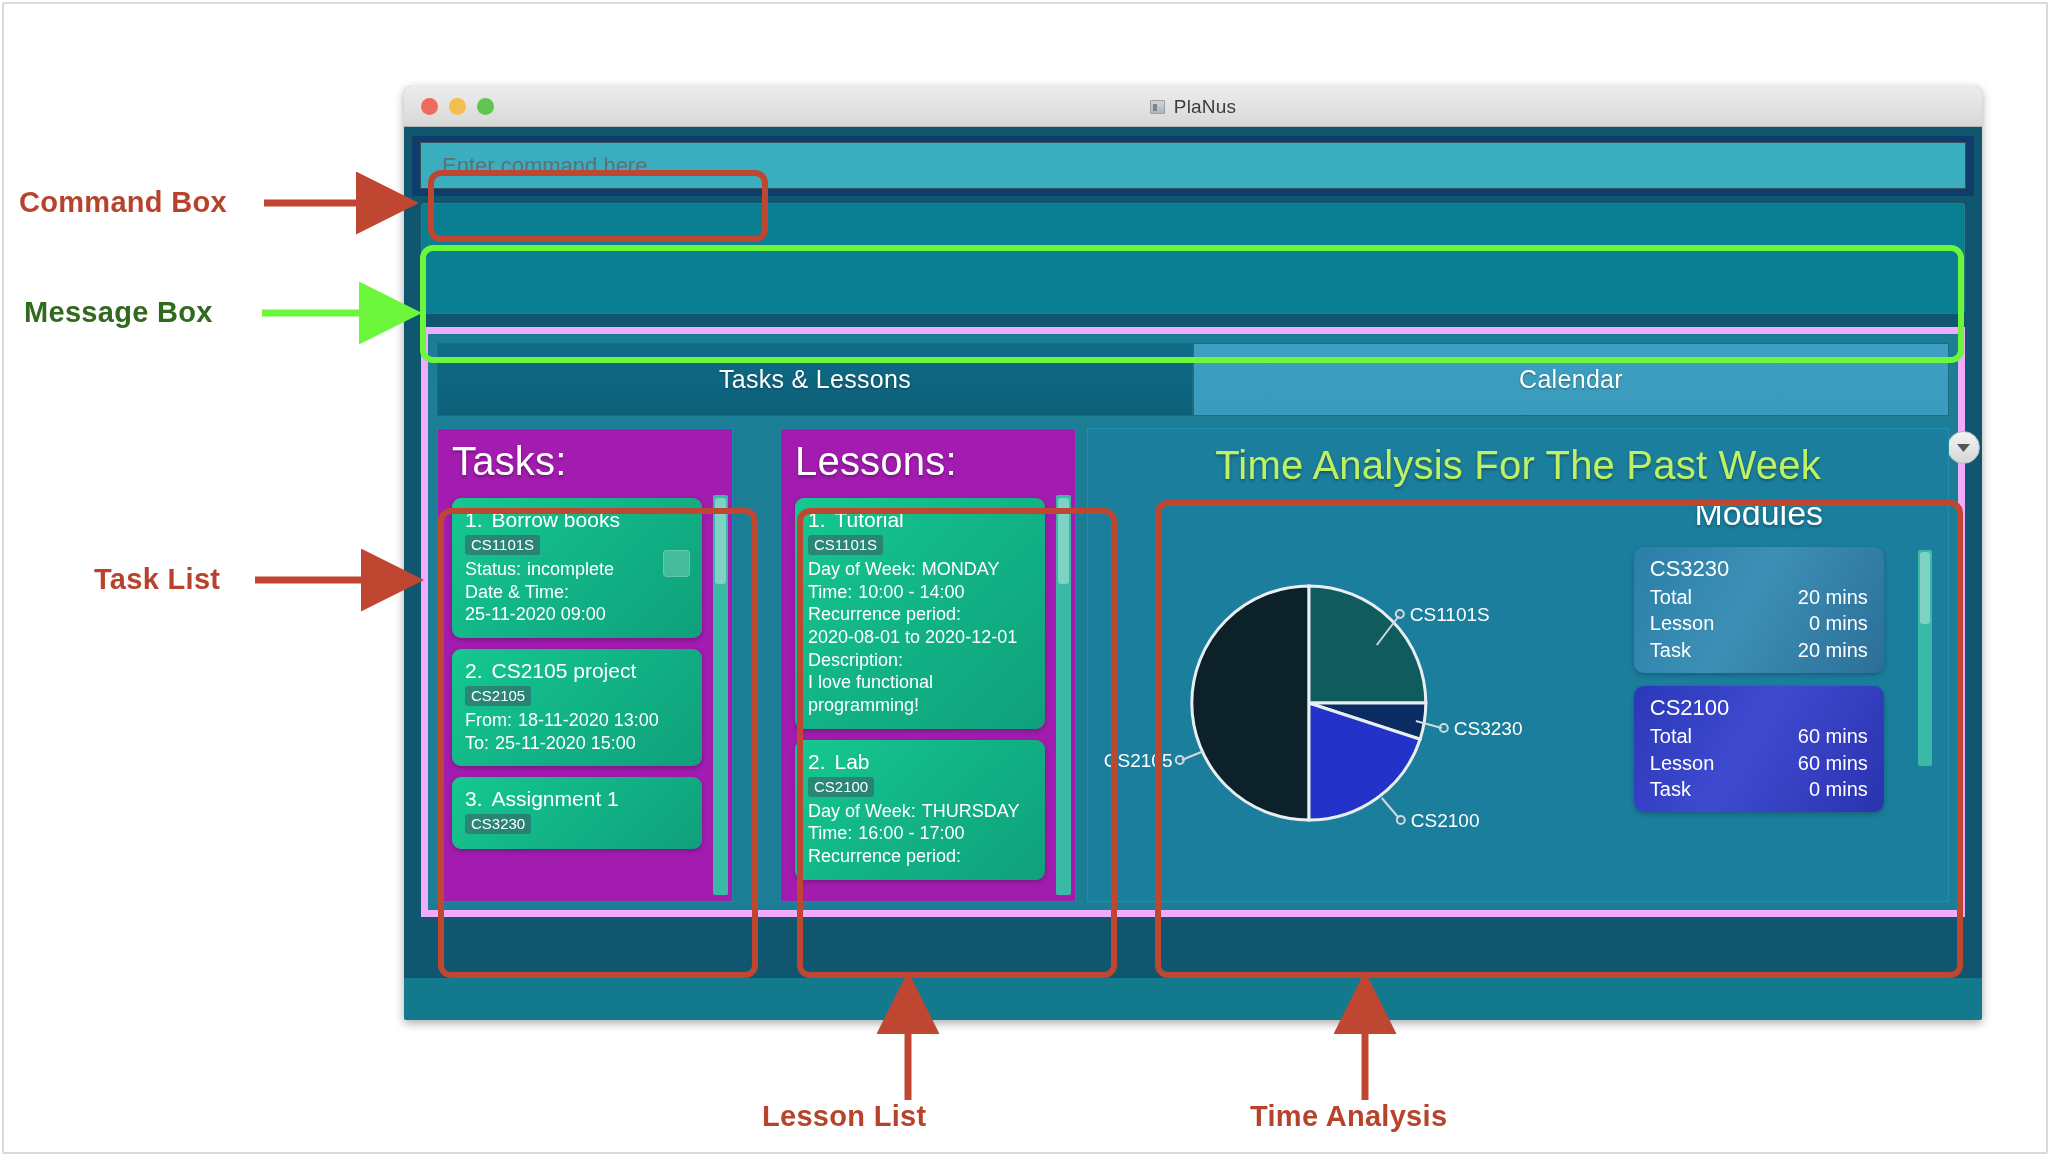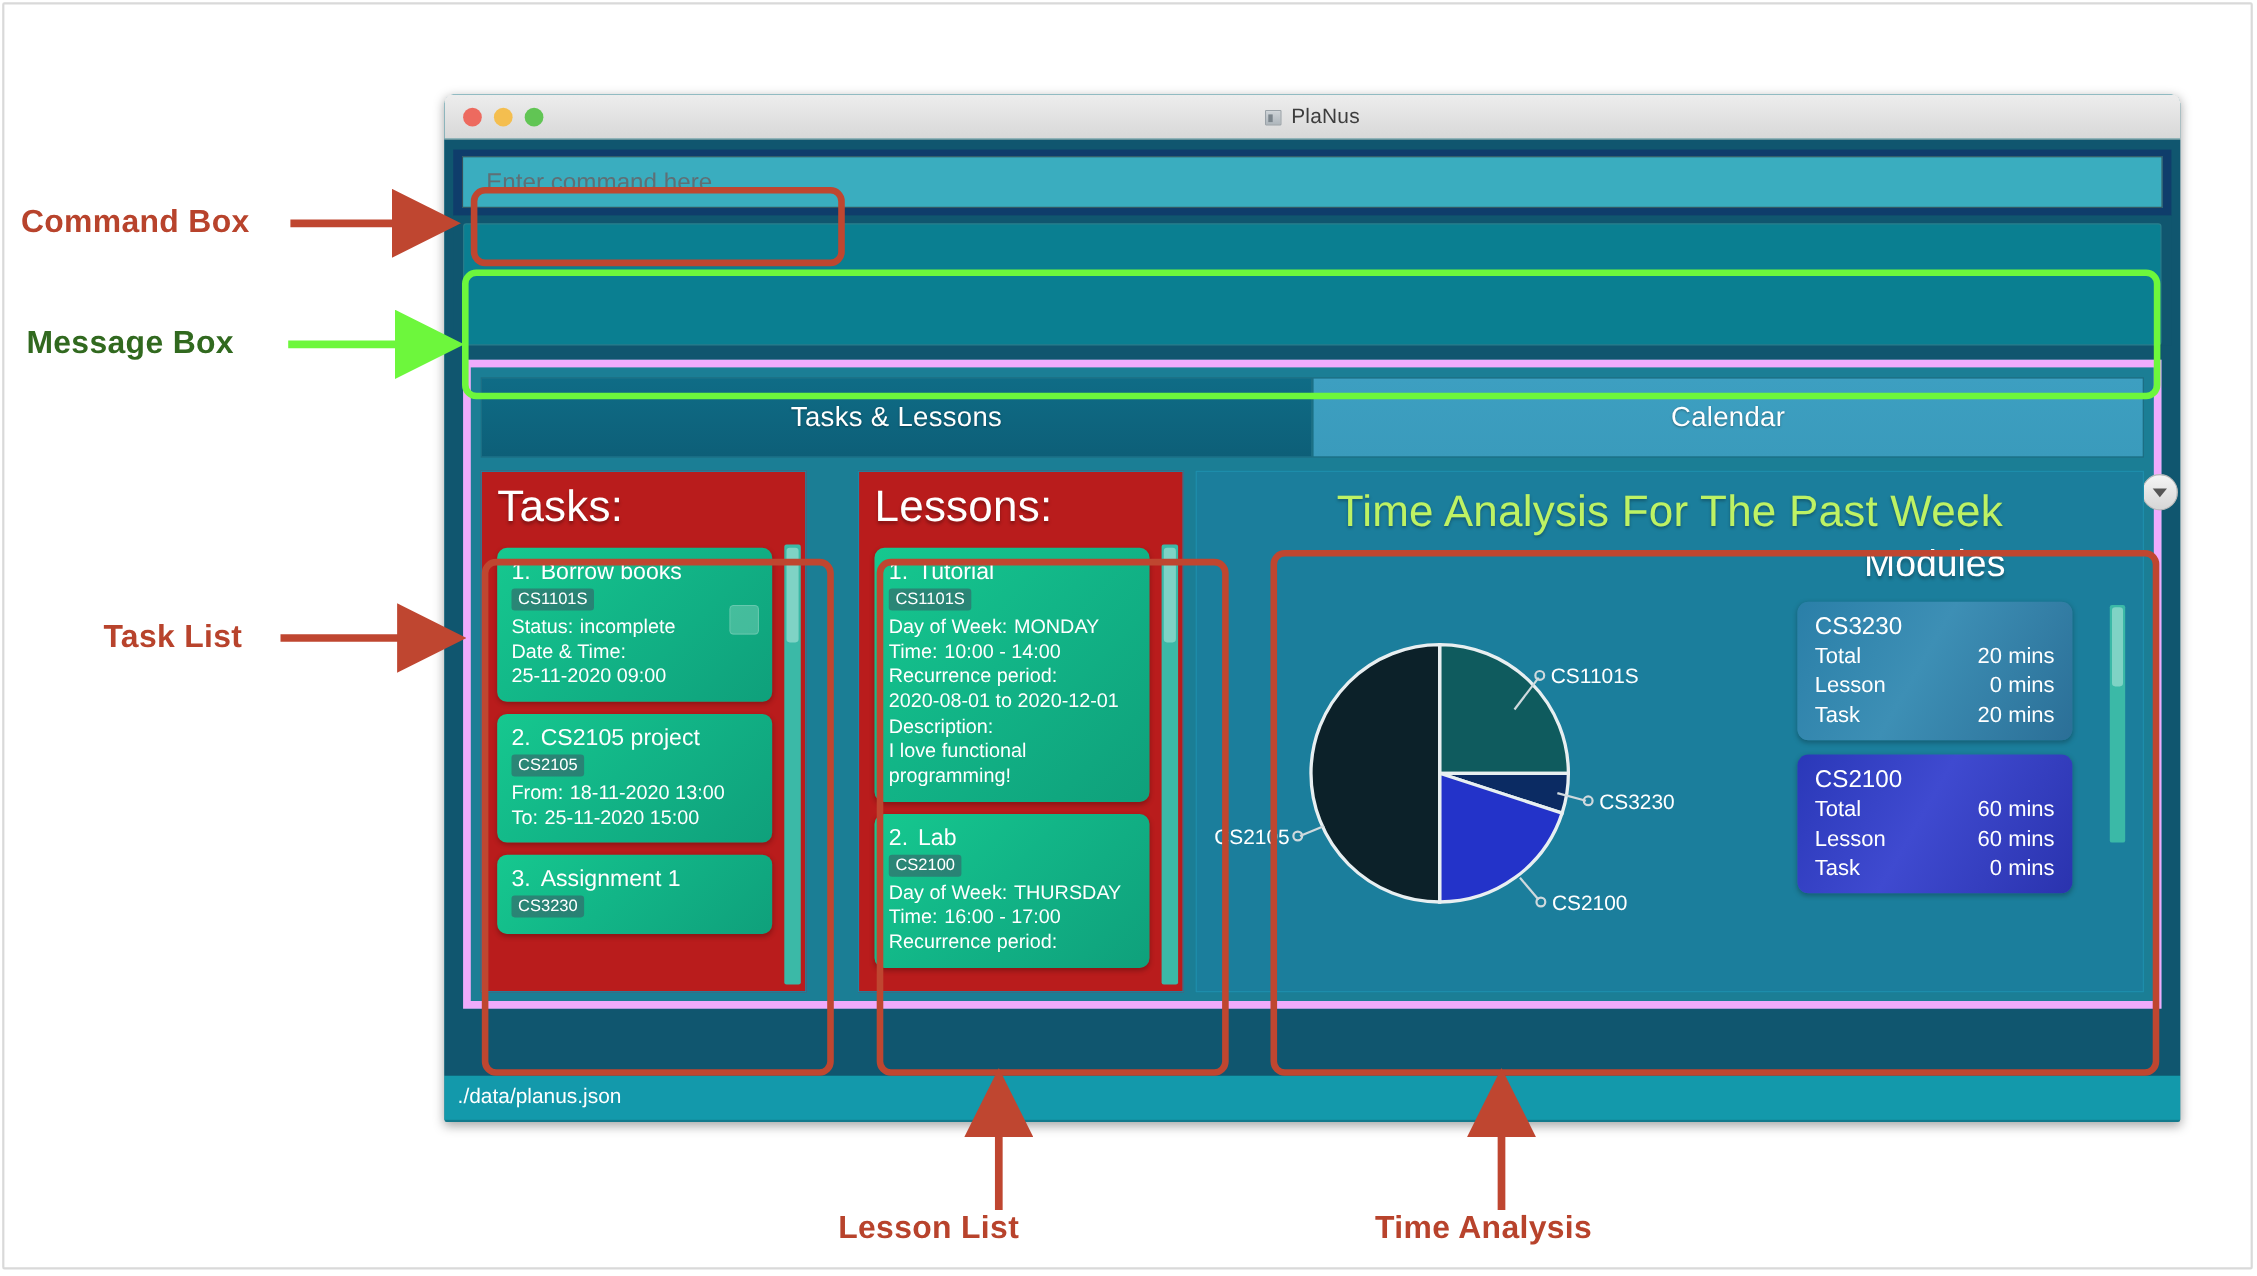--- a/index.html
+++ b/index.html
@@ -118,21 +118,21 @@
   }
   .tab-caret svg { display: block; }
 
   
   .columns { display: flex; gap: 11px; margin-top: 12px; height: 474px; }
   .col-tasks  { width: 296px; }
   .col-lessons{ width: 296px; margin-left: 36px; }
   .col-time   { flex: 1; }
 
   .list-panel {
-    background: #b91c1c;
+    background: #a21caf;
     border: 1px solid #1a87a8;
     height: 100%;
     padding: 10px 12px 0 14px;
     position: relative;
     overflow: hidden;
   }
   .list-title {
     color: #ffffff; font-size: 40px; font-weight: 400;
     text-shadow: 0 2px 3px rgba(0,0,0,.3);
     margin-bottom: 14px; letter-spacing: .2px;
@@ -444,23 +444,20 @@
                 </div>
 
               </div>
             </div>
           </div>
 
         </div>
       </div>
     </div>
 
-    <div class="statusbar">
-      <span>./data/planus.json</span>
-    </div>
   </div>
 
   <div class="hl hl-red" style="left:428px;  top:170px;  width:340px; height:72px;"></div>
   <div class="hl hl-green" style="left:420px;  top:245px;  width:1544px;height:118px;"></div>
   <div class="hl hl-red" style="left:438px;  top:508px;  width:320px; height:470px;"></div>
   <div class="hl hl-red" style="left:797px;  top:508px;  width:320px; height:470px;"></div>
   <div class="hl hl-red" style="left:1155px; top:500px;  width:808px; height:478px;"></div>
 
   <svg class="arrows">
     <defs>

